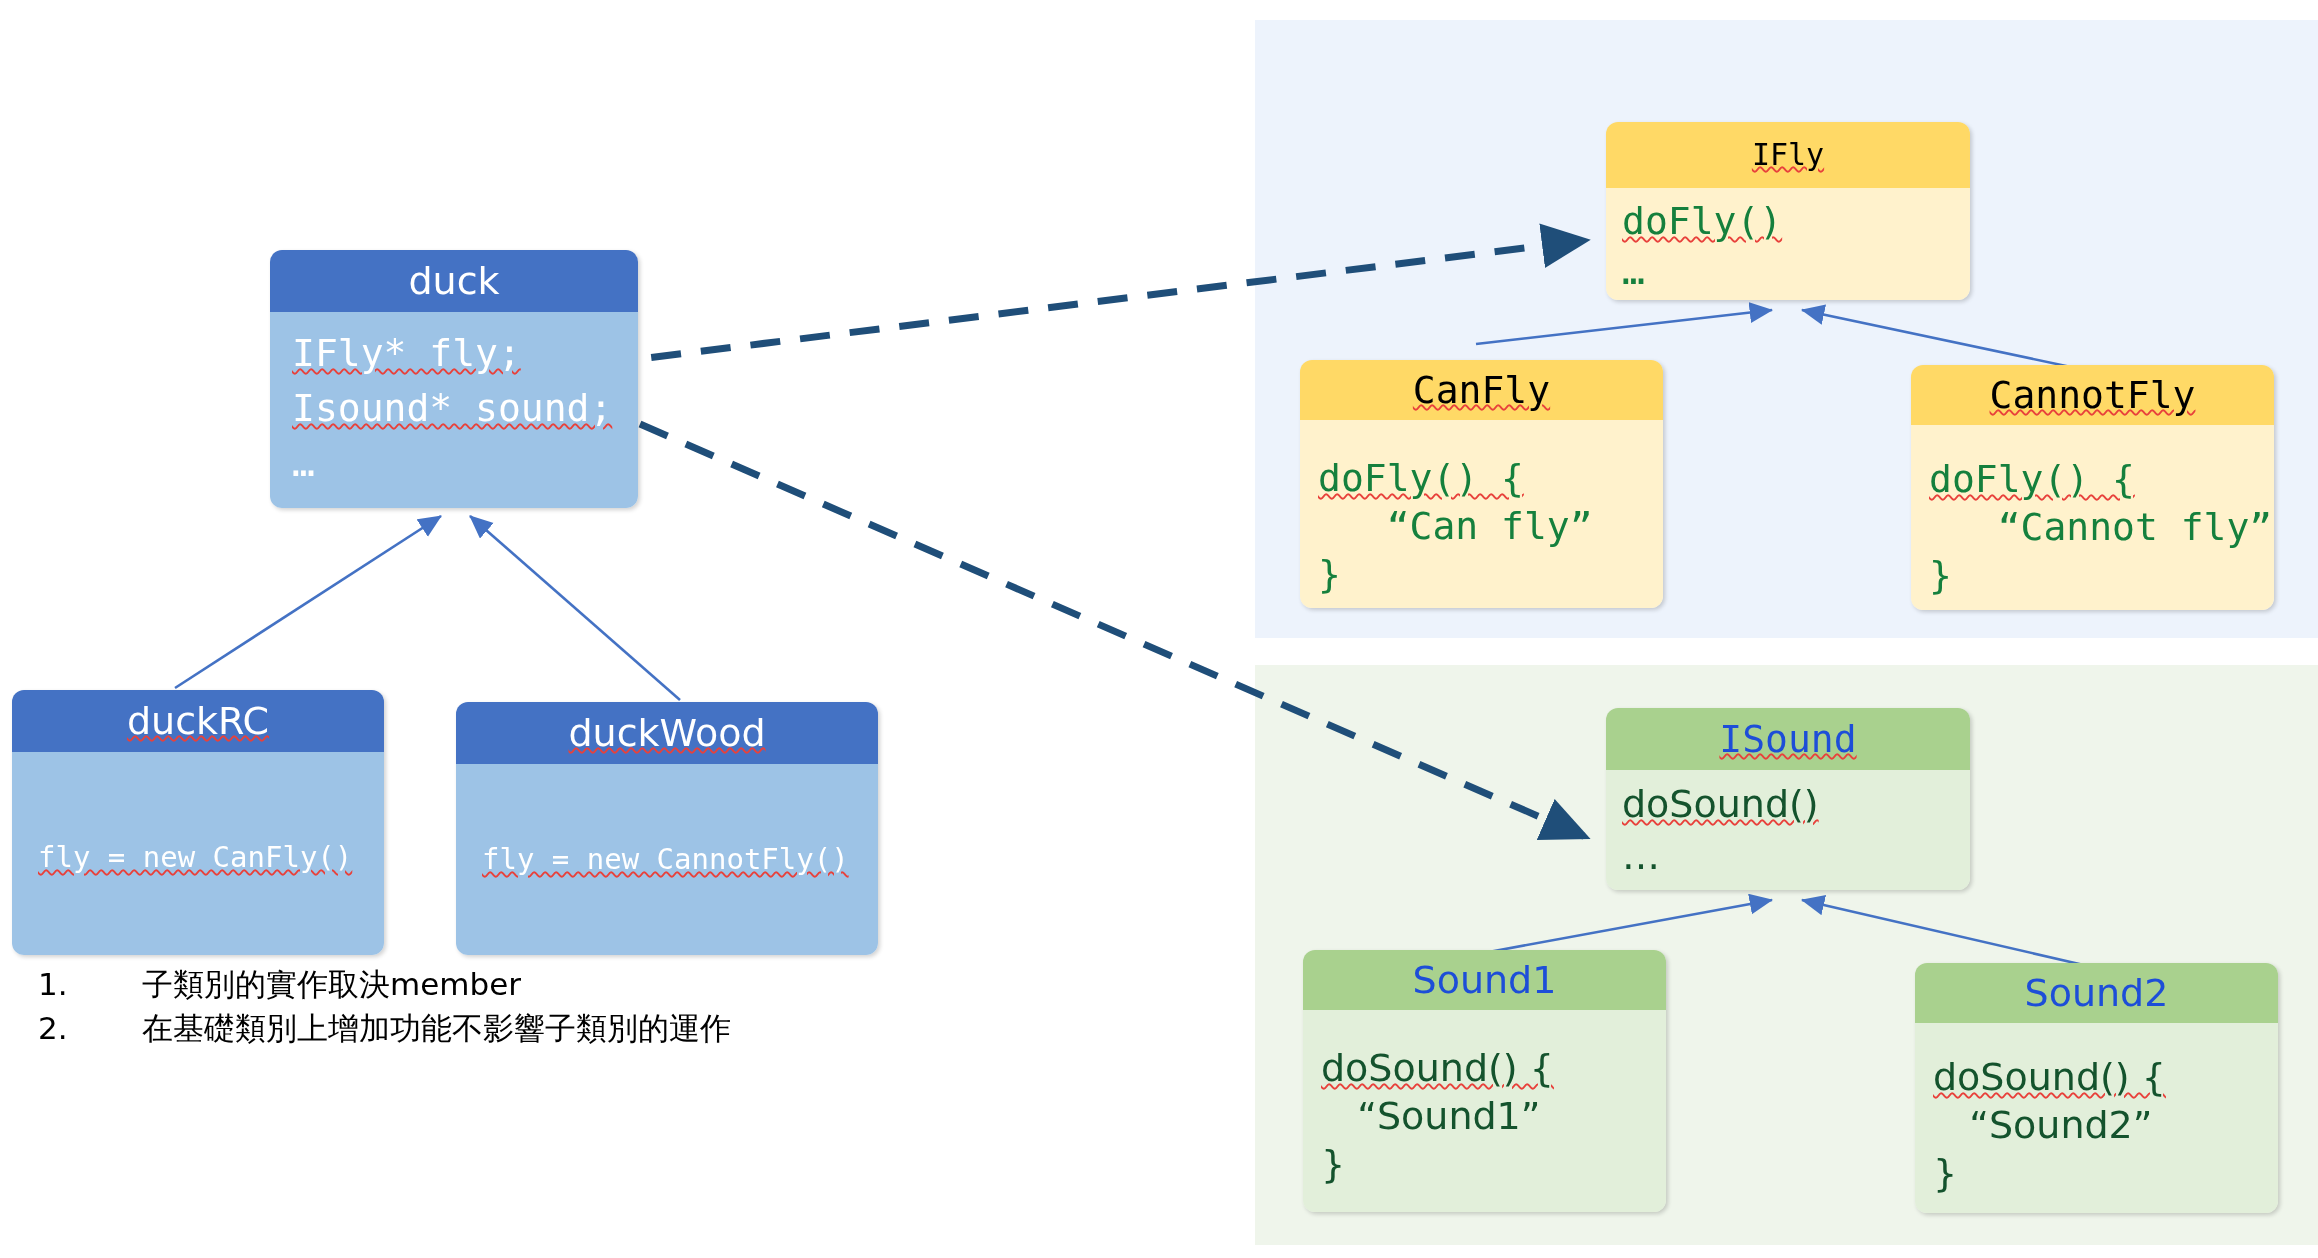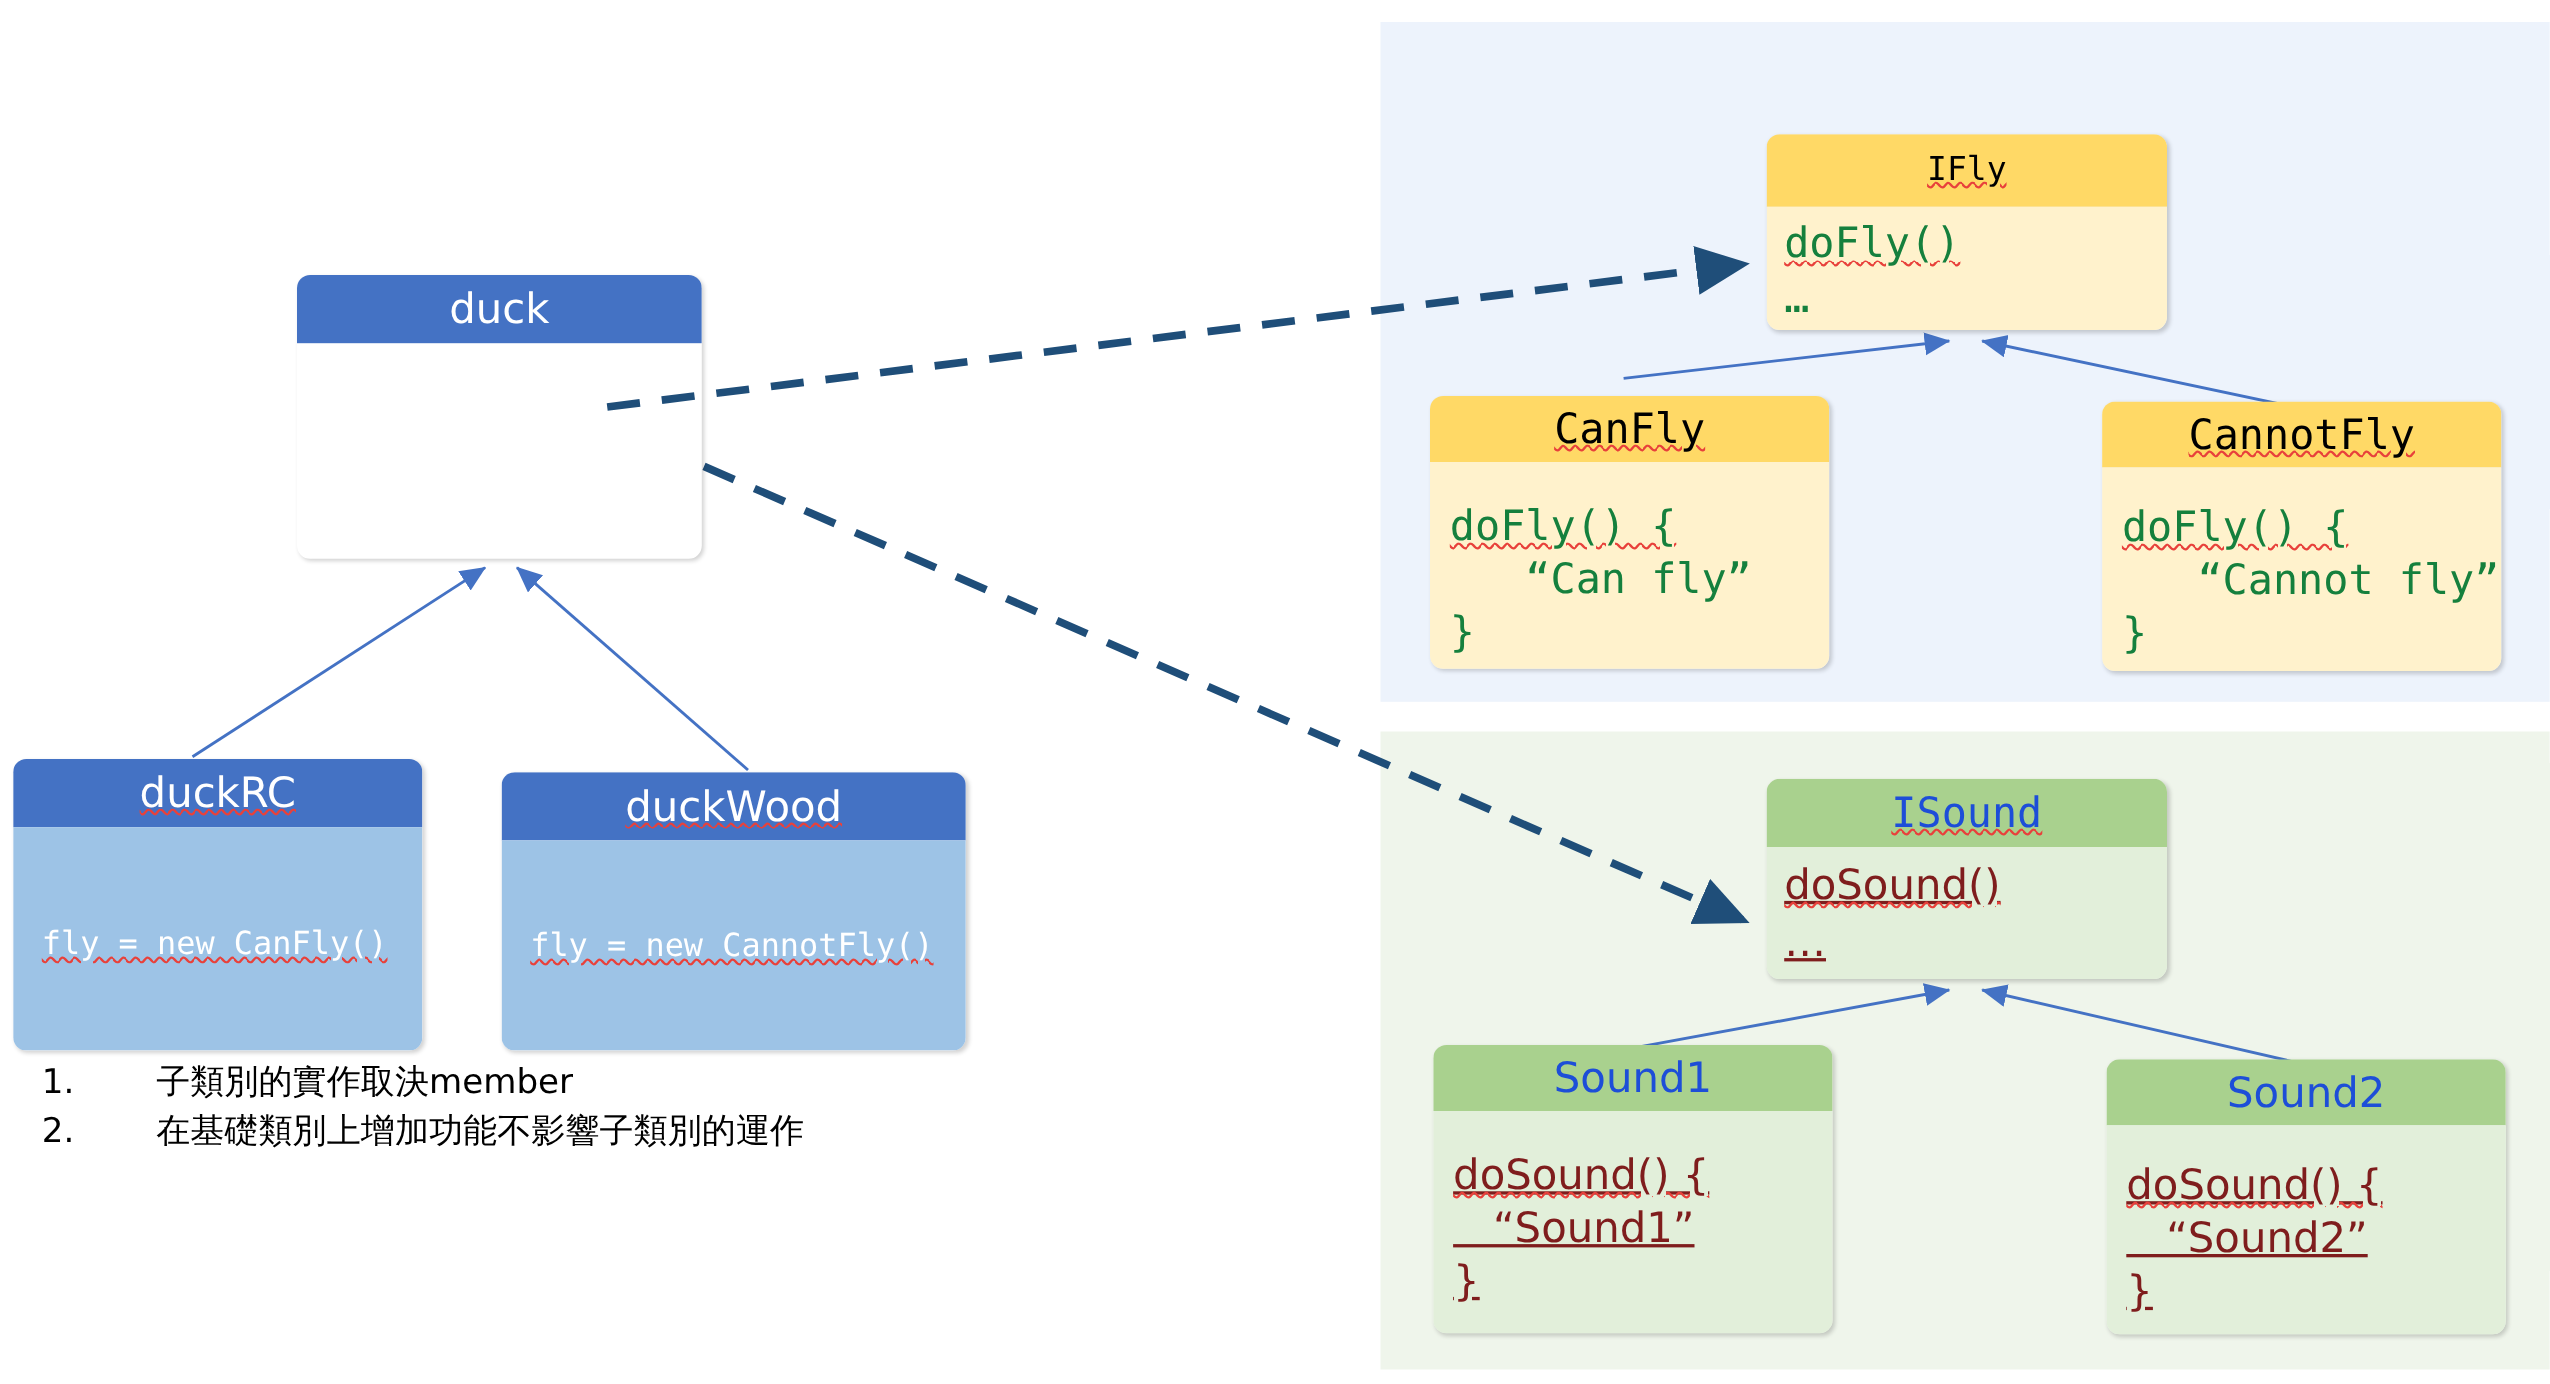--- a/index.html
+++ b/index.html
@@ -62,21 +62,21 @@
   }
 
   
   .k-blue .hdr  { background: #4472C4; color: #ffffff; }
   .k-blue .body { background: #9DC3E6; color: #ffffff; }
   
   .k-yellow .hdr  { background: #FFD966; color: #000000; }
   .k-yellow .body { background: #FFF2CC; color: #15803d; }
   
   .k-green .hdr  { background: #A9D18E; color: #1d4ed8; }
-  .k-green .body { background: #E2EFDA; color: #7f1d1d; text-decoration: underline; }
+  .k-green .body { background: #E2EFDA; color: #14532d; }
 
   
   .sq {
     text-decoration: underline;
     text-decoration-color: #E8413B;
     text-decoration-style: wavy;
     text-decoration-thickness: 1.5px;
     text-underline-offset: 2px;
   }
   .hdr .sq { text-underline-offset: 1px; }
@@ -167,20 +167,23 @@
 
     <line x1="2088" y1="966" x2="1802" y2="900" stroke="#4472C4" stroke-width="2.6" marker-end="url(#tri-blue)"></line>
 
     <line x1="552" y1="370" x2="1588" y2="240" stroke="#1F4E79" stroke-width="7" stroke-dasharray="30 20" marker-end="url(#tri-navy)"></line>
 
     <line x1="640" y1="424" x2="1588" y2="838" stroke="#1F4E79" stroke-width="7" stroke-dasharray="30 20" marker-end="url(#tri-navy)"></line>
   </svg>
 
   <div class="klass k-blue" id="box-duck">
     <div class="hdr sans">duck</div>
+    <div class="body mono"><span class="sq">IFly* fly;</span>
+<span class="sq">Isound* sound;</span>
+<span>…</span></div>
   </div>
 
   <div class="klass k-blue" id="box-duckrc">
     <div class="hdr sans"><span class="sq">duckRC</span></div>
     <div class="body mono"><span class="sq">fly = new CanFly()</span></div>
   </div>
 
   <div class="klass k-blue" id="box-duckwood">
     <div class="hdr sans"><span class="sq">duckWood</span></div>
     <div class="body mono"><span class="sq">fly = new CannotFly()</span></div>

